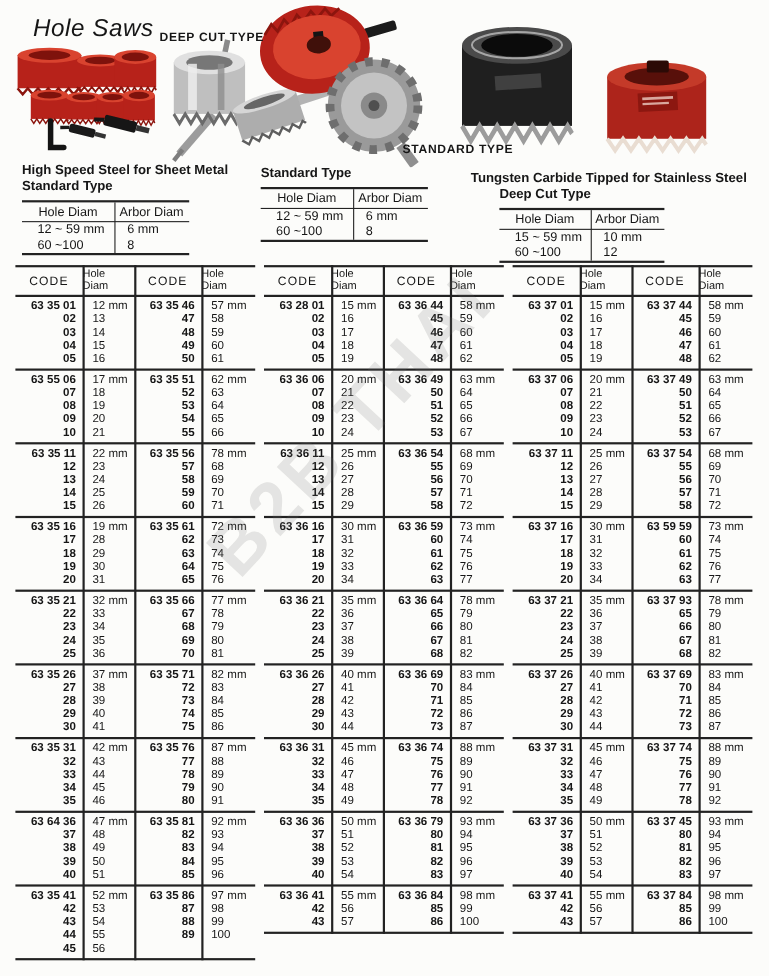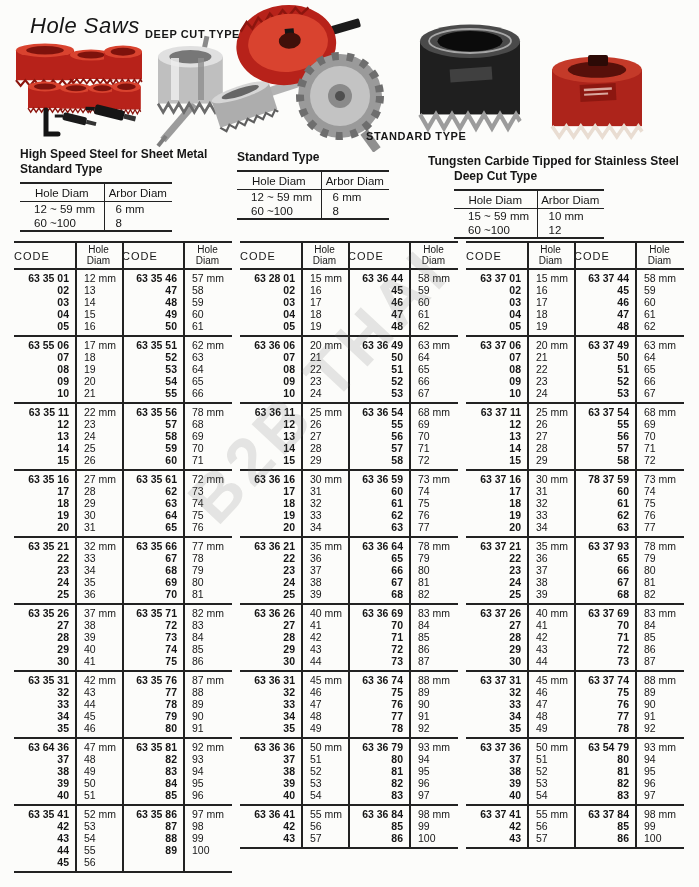--- a/index.html
+++ b/index.html
@@ -27,22 +27,22 @@
   .spec-r{display:grid;grid-template-columns:55% 45%}
   .spec-r .c1{font-size:11.5px;padding:1px 0 1px 14px}
   .spec-r .c2{font-size:11.5px;padding:1px 0 1px 12px}
 
   #main-table{position:absolute;left:0;top:241px;width:699px}
   .panel{position:absolute;top:0;width:218px}
   .panel-0{left:14px}.panel-1{left:240px}.panel-2{left:466px}
   .vline{position:absolute;top:0;bottom:0;width:1.5px;background:#222}
   .phead{display:grid;grid-template-columns:61px 47px 61px 49px;border-top:2px solid #222;
          border-bottom:2px solid #222;padding:2px 0;align-items:center}
-  .phead .hc{font-size:11px;letter-spacing:1px;}
-  .phead .hd{font-size:10px;line-height:10.5px;text-align:center}
+  .phead .hc{font-size:11px;letter-spacing:1px;text-align:center}
+  .phead .hd{font-size:10px;line-height:10.5px;text-align:left}
   .group{border-bottom:2px solid #222;padding:2px 0 2.5px}
   .grid{display:grid;grid-template-columns:61px 47px 61px 49px}
   .cell{font-size:10.5px;height:12.1px;line-height:12.2px;white-space:nowrap;overflow:visible}
   .code{font-weight:bold;text-align:right;padding-right:6px}
   .diam{padding-left:9px}
 
   .watermark{position:absolute;left:88px;top:348px;width:460px;text-align:center;font-size:66px;
              font-weight:bold;letter-spacing:5px;color:rgba(110,110,110,.17);
              transform:rotate(-47deg);white-space:nowrap;pointer-events:none;z-index:5}
 </style>
@@ -280,21 +280,21 @@
           <div class="cell diam">70</div>
           <div class="cell code">15</div>
           <div class="cell diam">26</div>
           <div class="cell code">60</div>
           <div class="cell diam">71</div>
         </div>
       </div>
       <div class="group">
         <div class="grid">
           <div class="cell code">63 35 16</div>
-          <div class="cell diam">27 mm</div>
+          <div class="cell diam">19 mm</div>
           <div class="cell code">63 35 61</div>
           <div class="cell diam">72 mm</div>
           <div class="cell code">17</div>
           <div class="cell diam">28</div>
           <div class="cell code">62</div>
           <div class="cell diam">73</div>
           <div class="cell code">18</div>
           <div class="cell diam">29</div>
           <div class="cell code">63</div>
           <div class="cell diam">74</div>
@@ -739,21 +739,21 @@
           <div class="cell code">15</div>
           <div class="cell diam">29</div>
           <div class="cell code">58</div>
           <div class="cell diam">72</div>
         </div>
       </div>
       <div class="group">
         <div class="grid">
           <div class="cell code">63 37 16</div>
           <div class="cell diam">30 mm</div>
-          <div class="cell code">78 37 59</div>
+          <div class="cell code">63 59 59</div>
           <div class="cell diam">73 mm</div>
           <div class="cell code">17</div>
           <div class="cell diam">31</div>
           <div class="cell code">60</div>
           <div class="cell diam">74</div>
           <div class="cell code">18</div>
           <div class="cell diam">32</div>
           <div class="cell code">61</div>
           <div class="cell diam">75</div>
           <div class="cell code">19</div>
@@ -835,21 +835,21 @@
           <div class="cell code">35</div>
           <div class="cell diam">49</div>
           <div class="cell code">78</div>
           <div class="cell diam">92</div>
         </div>
       </div>
       <div class="group">
         <div class="grid">
           <div class="cell code">63 37 36</div>
           <div class="cell diam">50 mm</div>
-          <div class="cell code">63 54 79</div>
+          <div class="cell code">63 37 45</div>
           <div class="cell diam">93 mm</div>
           <div class="cell code">37</div>
           <div class="cell diam">51</div>
           <div class="cell code">80</div>
           <div class="cell diam">94</div>
           <div class="cell code">38</div>
           <div class="cell diam">52</div>
           <div class="cell code">81</div>
           <div class="cell diam">95</div>
           <div class="cell code">39</div>

